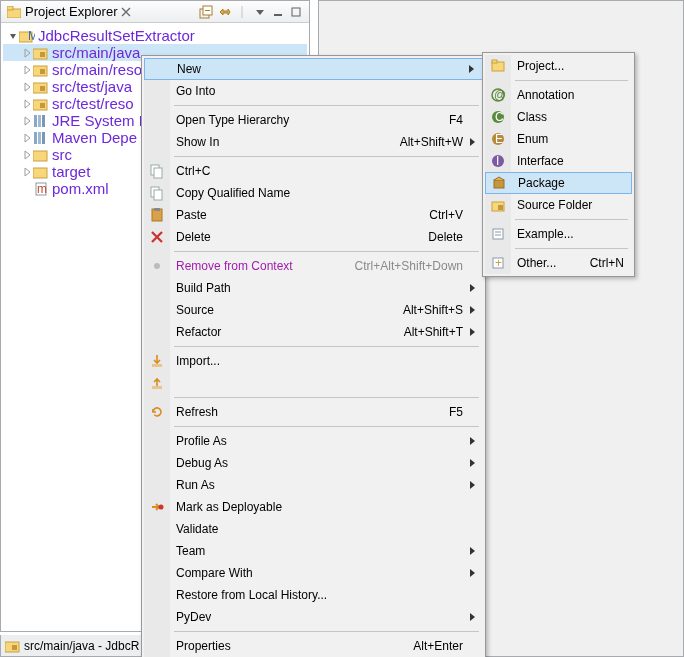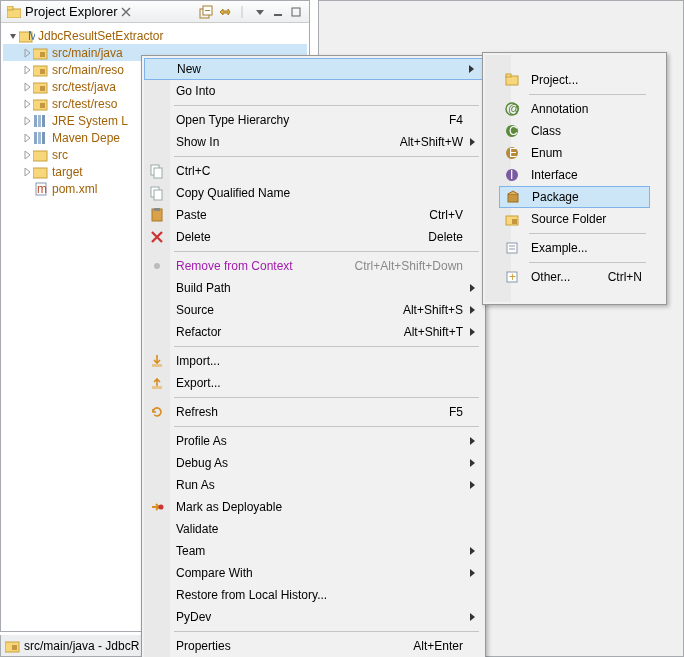--- a/index.html
+++ b/index.html
@@ -10,40 +10,40 @@
 .explorer-title { font-size: 13px; padding-left: 2px; }
 .close-x { margin-left: 4px; display: inline-flex; }
 .spacer { flex: 1; }
 .tool-ic { width: 16px; height: 16px; display: inline-flex; align-items: center; justify-content: center; margin: 0 1px; }
 .tree { padding: 4px 2px; }
 .tree-row { display: flex; align-items: center; height: 17px; white-space: nowrap; }
 .tree-row.sel { background: #cde6f7; }
 .indent { display: inline-block; }
 .tw { width: 12px; height: 12px; display: inline-flex; align-items: center; justify-content: center; }
 .node-ic { width: 16px; height: 16px; display: inline-flex; align-items: center; justify-content: center; margin-right: 3px; }
-.node-label { font-size: 12px; color: #a16207; }
+.node-label { font-size: 15px; color: #6d28d9; }
 
 .statusbar { position: absolute; left: 0; bottom: 0; width: 310px; height: 22px; background: #eceef0; border: 1px solid #a7abb0; border-top: none; display: flex; align-items: center; padding: 0 4px; }
 
 .right-area { position: absolute; left: 318px; top: 0; width: 366px; height: 657px; background: #f0f0f0; border: 1px solid #a7abb0; }
 
 .ctx-menu { position: absolute; left: 141px; top: 55px; width: 345px; background: #f1f1f1; border: 1px solid #979797; box-shadow: 2px 2px 4px rgba(0,0,0,0.25); padding: 2px; }
 .menu-gutter { position: absolute; left: 2px; top: 2px; bottom: 2px; width: 26px; background: #e9e9e9; }
 .menu-item { position: relative; height: 22px; display: flex; align-items: center; padding-left: 32px; padding-right: 20px; }
 .menu-item.hl { background: #cde6f7; border: 1px solid #7eb4ea; }
 .menu-item .ic { position: absolute; left: 4px; width: 18px; height: 18px; display: inline-flex; align-items: center; justify-content: center; }
 .menu-item .label { flex: 1; color: #000; }
 .menu-item.disabled .label { color: #a21caf; }
 .menu-item .hint { color: #000000; }
 .menu-item.disabled .hint { color: #8a8a8a; }
 .menu-item .sub-arrow { position: absolute; right: 6px; }
 .menu-sep { position: relative; height: 7px; }
 .menu-sep::after { content: ""; position: absolute; left: 30px; right: 4px; top: 3px; height: 1px; background: #c5c5c5; }
 
-.sub-menu { position: absolute; left: 482px; top: 52px; width: 185px; background: #f1f1f1; border: 1px solid #979797; box-shadow: 2px 2px 4px rgba(0,0,0,0.25); padding: 16px; }
+.sub-menu { position: absolute; left: 482px; top: 52px; width: 153px; background: #f1f1f1; border: 1px solid #979797; box-shadow: 2px 2px 4px rgba(0,0,0,0.25); padding: 2px; }
 .sub-menu .menu-gutter { width: 26px; }
 .sub-menu .menu-item { padding-right: 8px; }
 
 .watermark { position: absolute; left: 210px; top: 295px; width: 270px; color: #b7c7b7; font-family: Georgia, serif; font-size: 26px; opacity: 0.5; pointer-events: none; text-align: center; }
 .watermark .sub { font-size: 9px; letter-spacing: 1px; }
 
 svg { display: block; }
 </style>
 </head>
 <body>
@@ -375,21 +375,20 @@
         </span>
         <span class="label">Import...</span>
       </div>
       <div class="menu-item">
         <span class="ic">
           <svg width="16" height="16">
             <path d="M8 12 v-8 M5 7 l3 -3 l3 3" stroke="#d98c20" fill="none" stroke-width="1.6"></path>
             <rect x="3" y="11" width="10" height="3" fill="#e8c58a"></rect>
           </svg>
         </span>
-        <span class="label">Export...</span>
       </div>
       <div class="menu-sep"></div>
       <div class="menu-item">
         <span class="ic">
           <svg width="16" height="16">
             <path d="M4 8 a4 4 0 1 1 1.2 2.8" fill="none" stroke="#d98c20" stroke-width="1.6"></path>
             <path d="M4 5 v3 h3" fill="none" stroke="#d98c20" stroke-width="1.6"></path>
           </svg>
         </span>
         <span class="label">Refresh</span>

